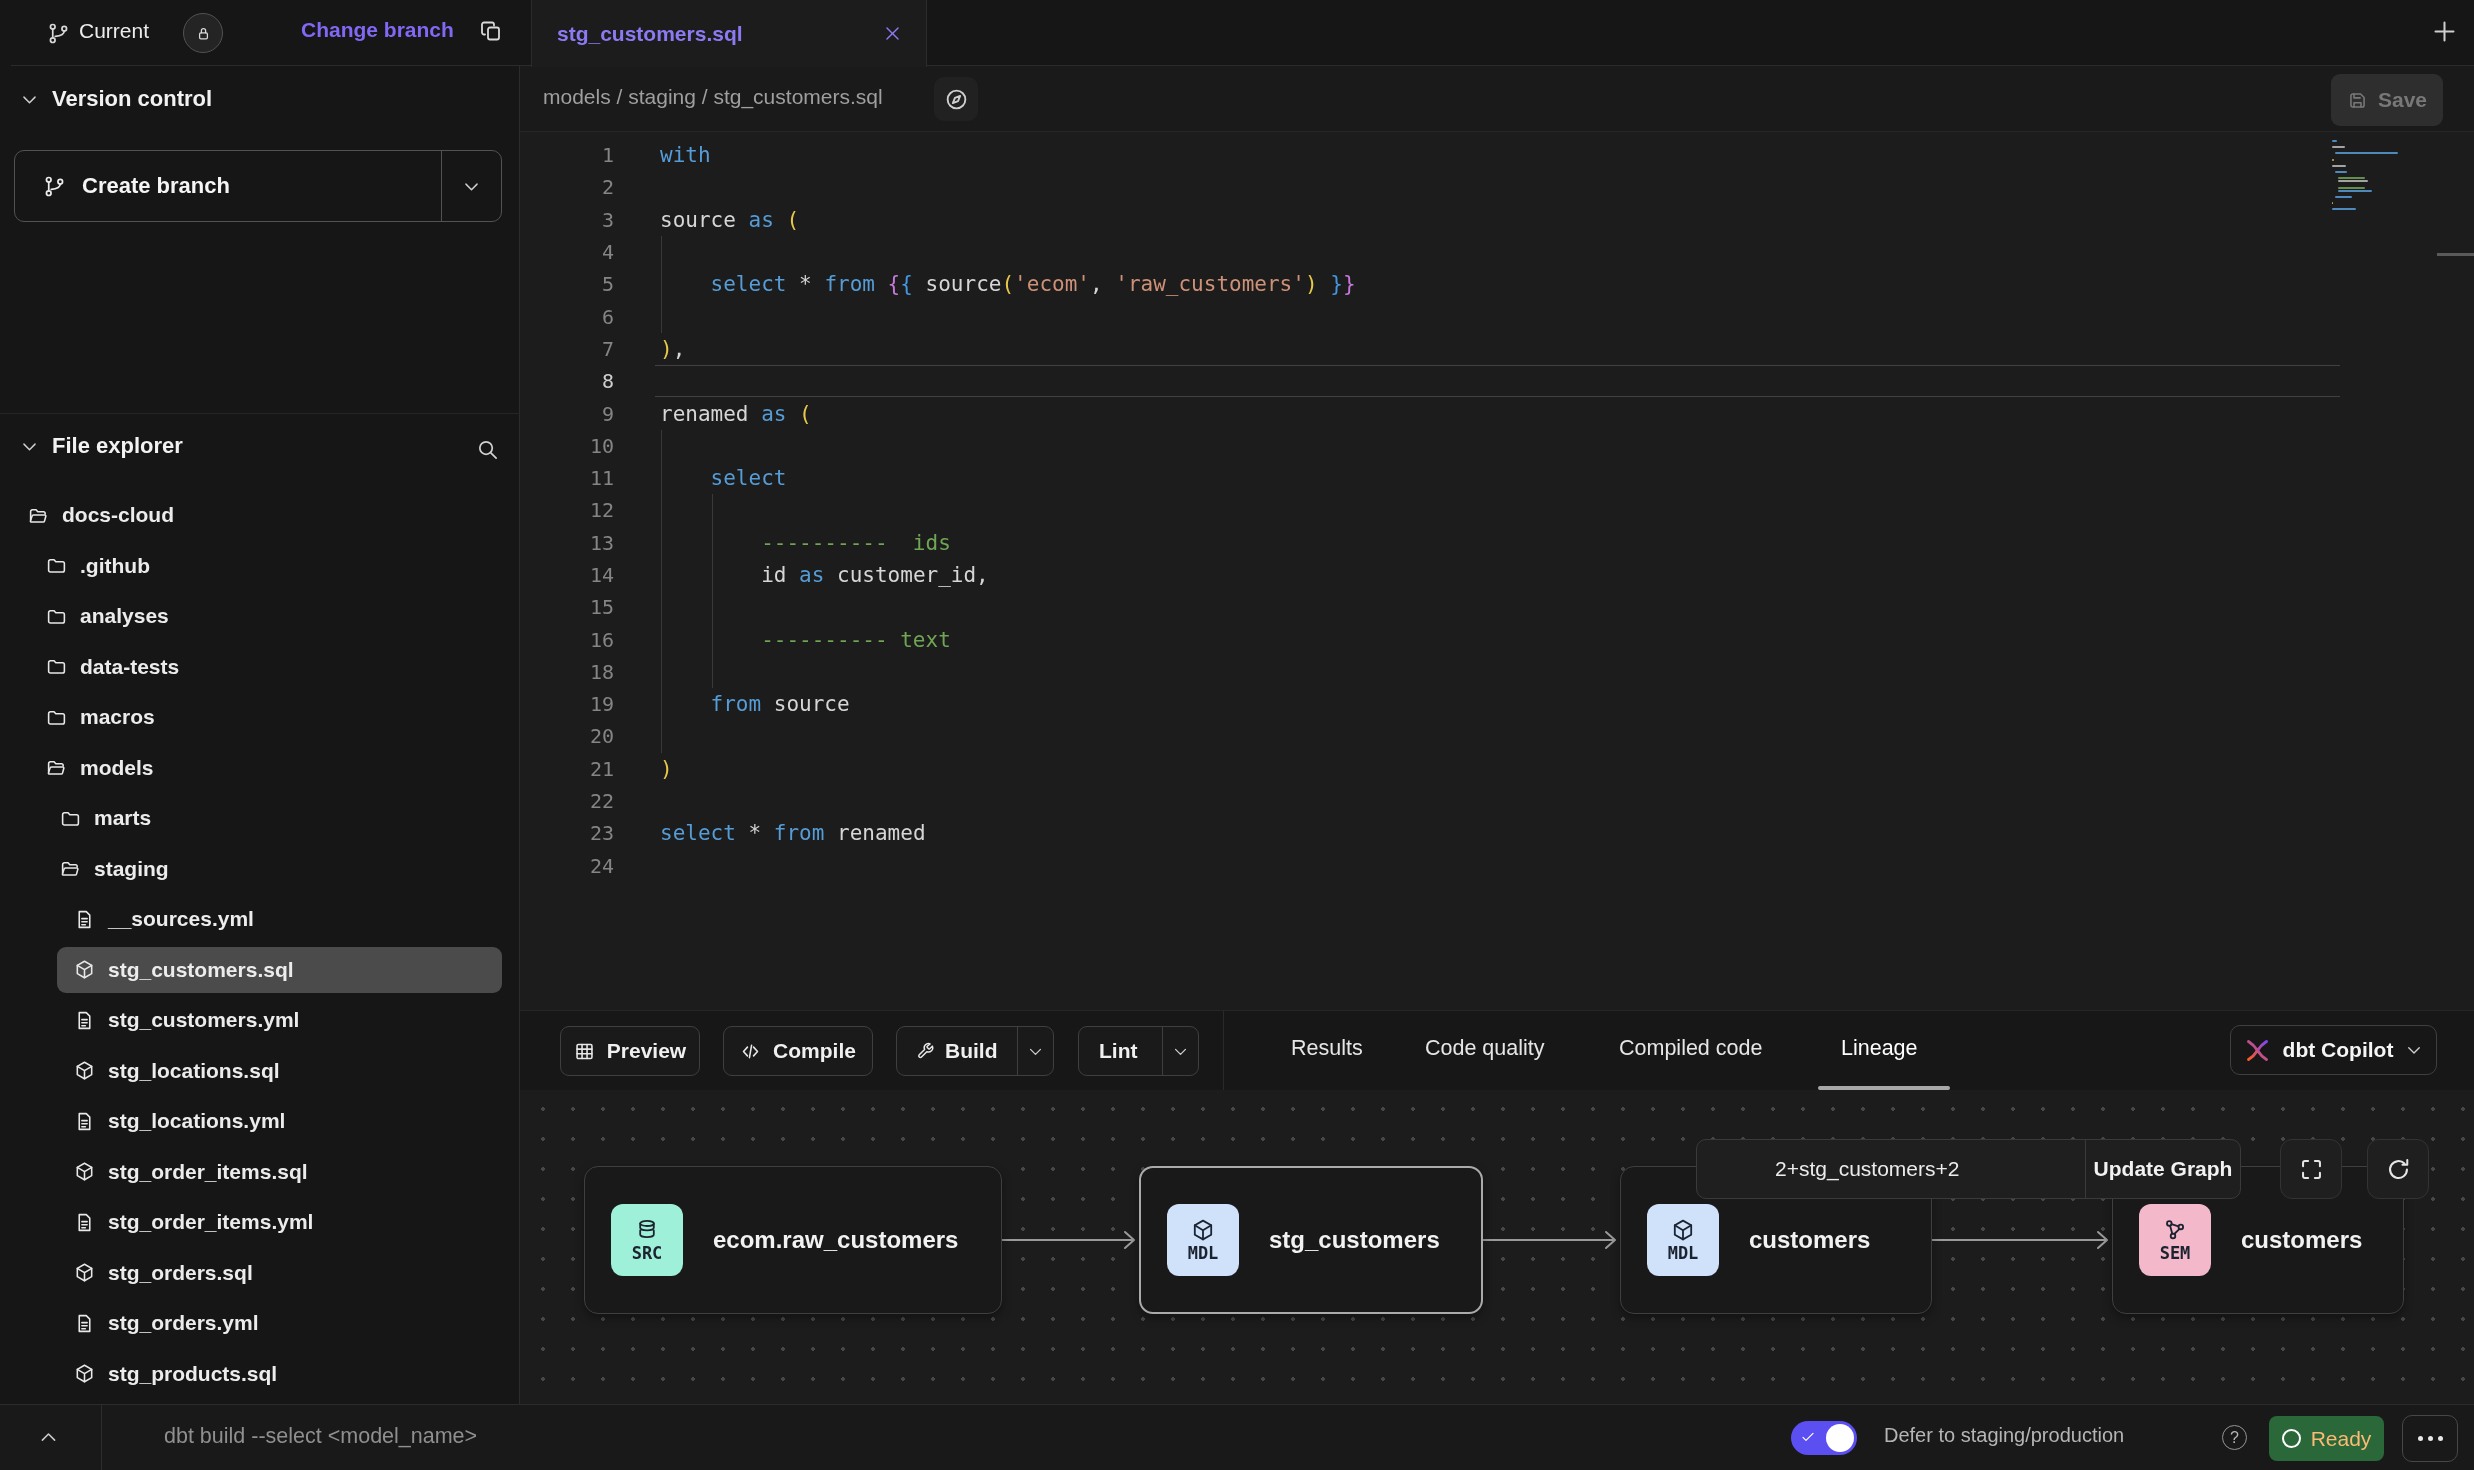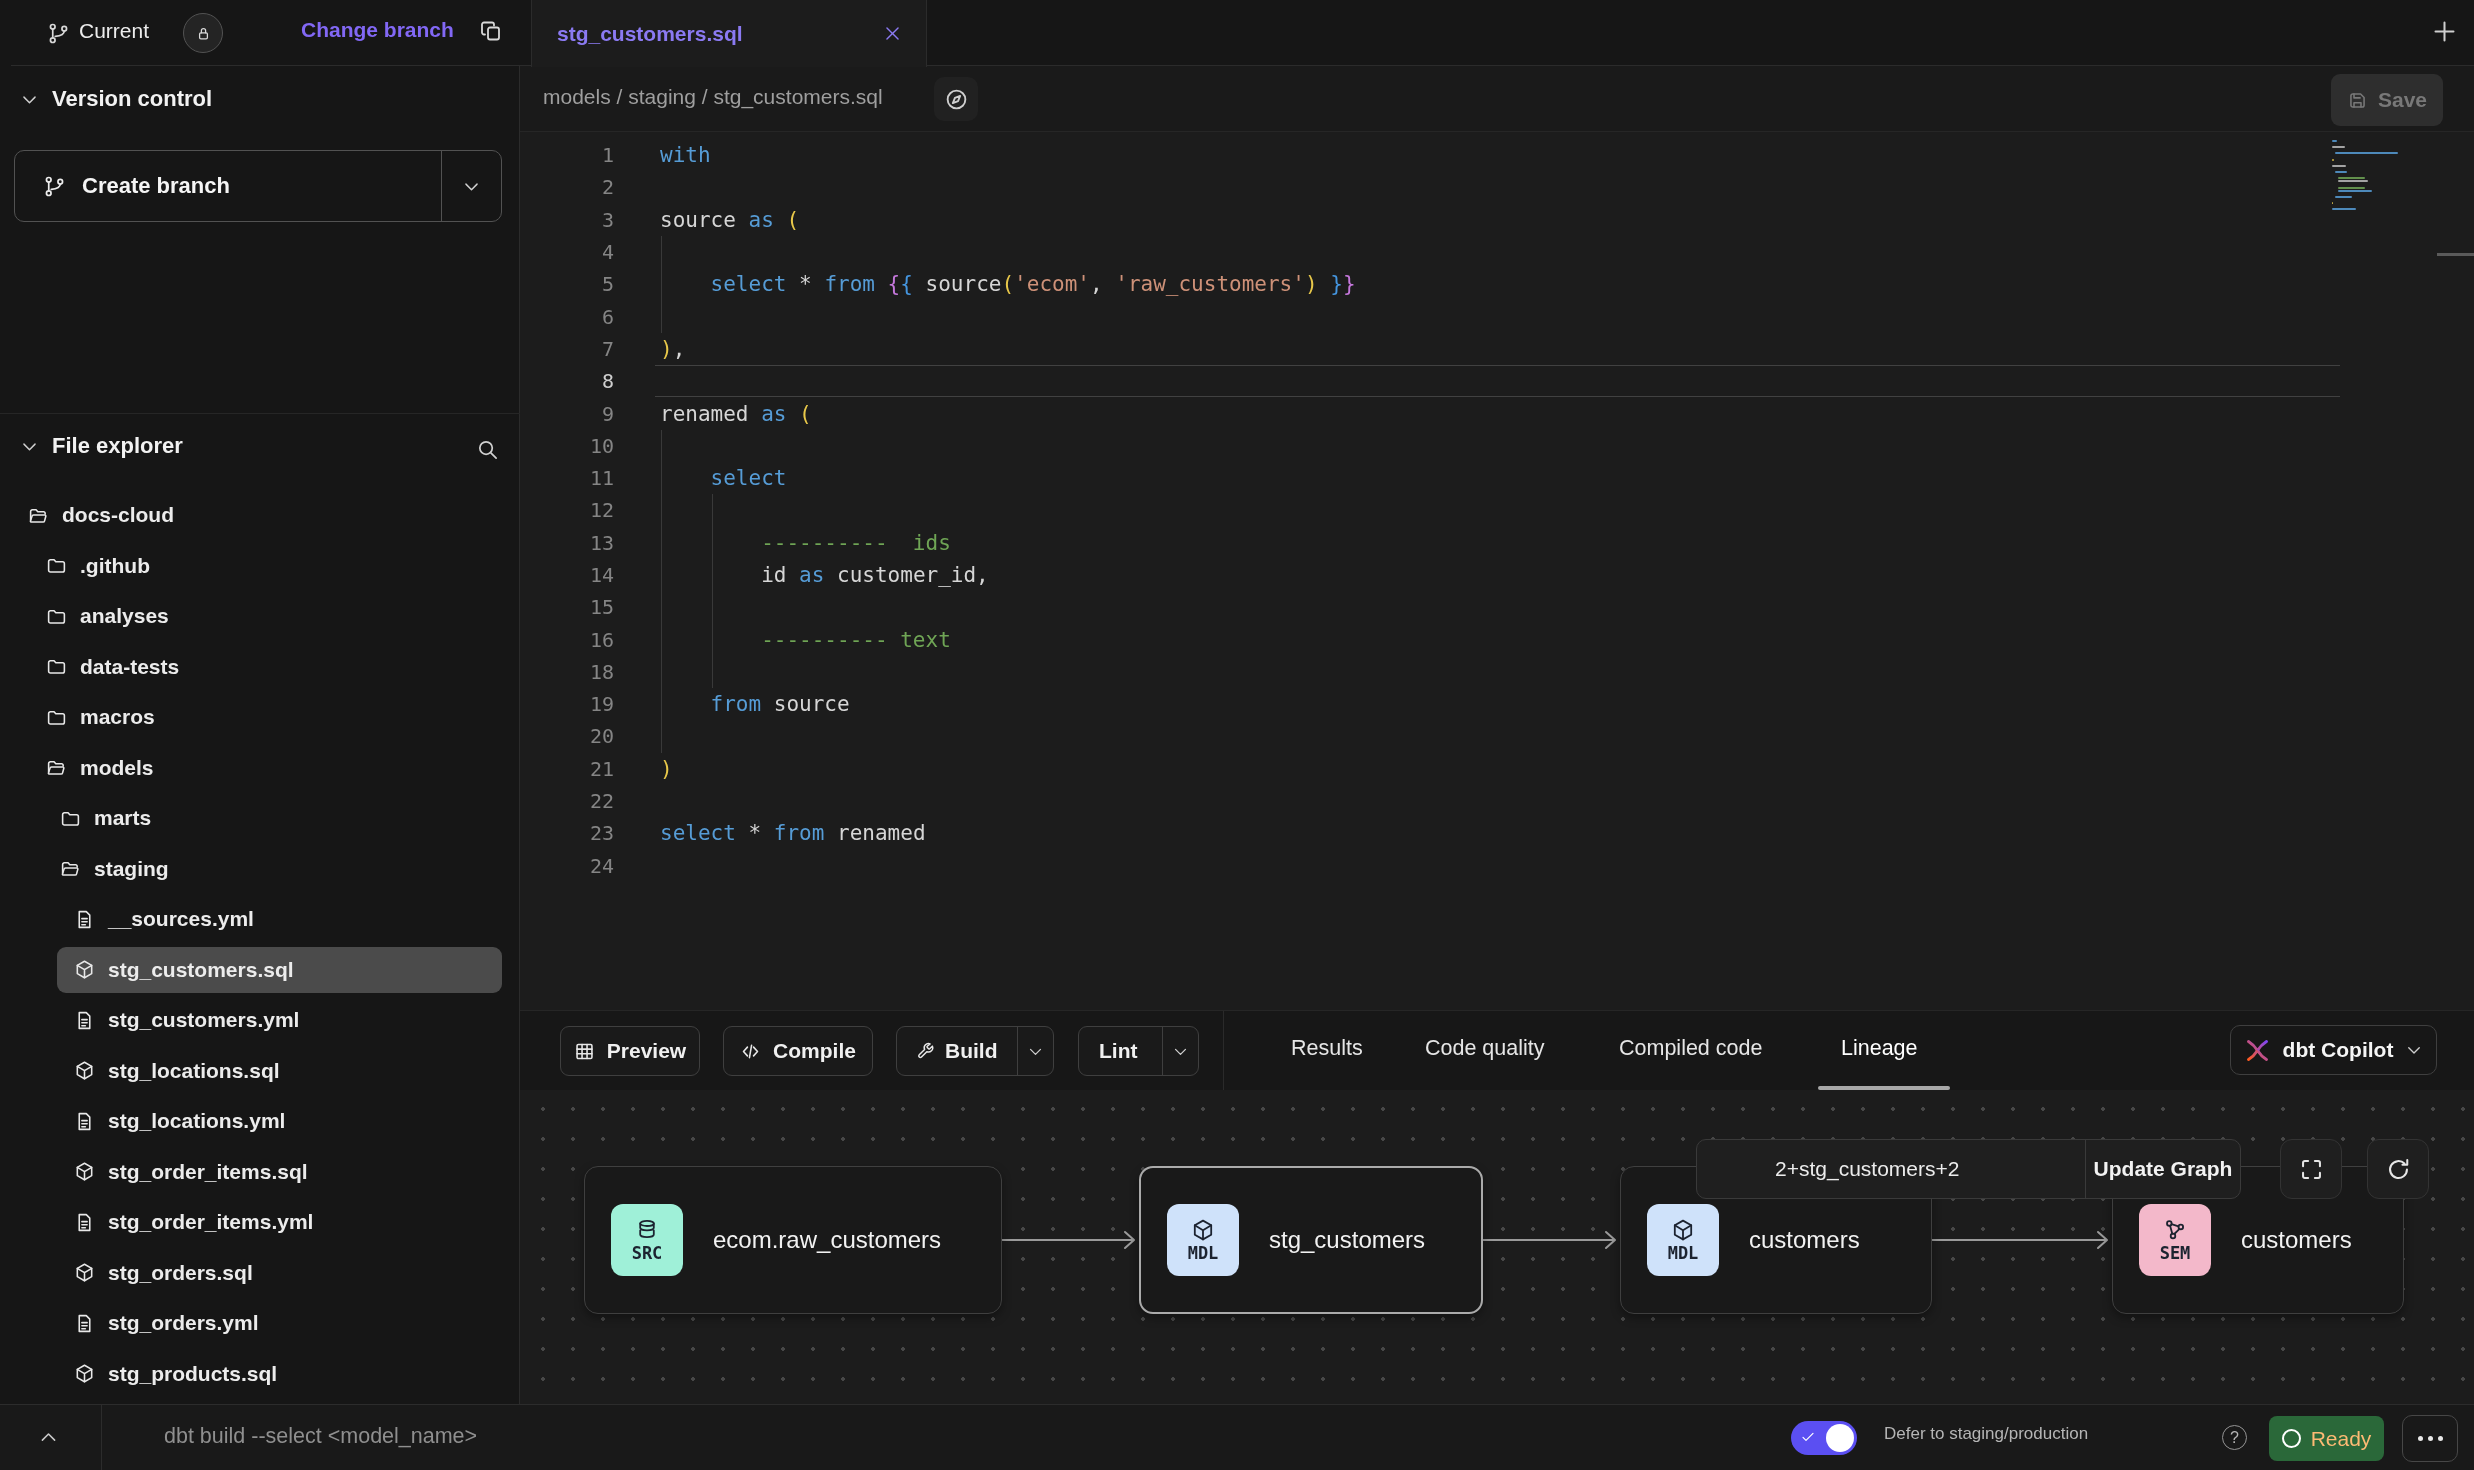--- a/index.html
+++ b/index.html
@@ -101,34 +101,34 @@
   .ln-iconbtn { position:absolute; top:49px; width:62px; height:60px; background:#1f1f1f;
     border:1px solid #333; border-radius:12px; display:flex; align-items:center; justify-content:center;
     color:#e6e6e6; cursor:pointer; }
   .node { position:absolute; top:76px; height:148px; background:#191919; border:1.5px solid #3f3f3f;
     border-radius:14px; display:flex; align-items:center; padding-left:26px; cursor:pointer;
     box-shadow:0 4px 10px rgba(0,0,0,.35); }
   .node.selected { border:2.5px solid #aaaaaa; }
   .badge { width:72px; height:72px; border-radius:12px; display:flex; flex-direction:column;
     align-items:center; justify-content:center; gap:1px; color:#1c2330; flex:none; }
   .badge .btxt { font-size:17px; font-weight:700; font-family:"DejaVu Sans Mono", monospace; }
-  .node .nlabel { margin-left:30px; font-size:24px; font-weight:400; color:#f2f2f2; white-space:nowrap; }
+  .node .nlabel { margin-left:30px; font-size:24px; font-weight:700; color:#f2f2f2; white-space:nowrap; }
   .edge { position:absolute; top:137px; height:26px; }
 
   
   #statusbar { position:absolute; left:0; top:1404px; width:2474px; height:66px;
     background:#191919; border-top:1px solid #2c2c2c; }
   #cmd-collapse { position:absolute; left:38px; top:22px; color:#c9c9c9; cursor:pointer; }
   #cmd-divider { position:absolute; left:101px; top:0; height:66px; border-left:1px solid #2c2c2c; }
   #cmd-text { position:absolute; left:164px; top:19px; font-size:21.5px; color:#8f8f8f; }
   #defer-toggle { position:absolute; left:1791px; top:16px; width:66px; height:34px; border-radius:17px;
     background:#5b4ff2; cursor:pointer; }
   #defer-toggle .check { position:absolute; left:9px; top:8px; color:#fff; }
   #defer-toggle .knob { position:absolute; right:3px; top:3px; width:28px; height:28px; border-radius:50%; background:#fff; }
-  #defer-label { position:absolute; left:1884px; top:19px; font-size:17px; color:#b5b5b5; }
+  #defer-label { position:absolute; left:1884px; top:19px; font-size:20px; color:#b5b5b5; }
   #defer-help { position:absolute; left:2222px; top:20px; width:25px; height:25px; border-radius:50%;
     border:1.5px solid #949494; color:#b5b5b5; font-size:16px; display:flex; align-items:center;
     justify-content:center; cursor:pointer; }
   #ready-btn { position:absolute; left:2269px; top:11px; width:115px; height:45px; background:#2a6839;
     border-radius:8px; display:flex; align-items:center; justify-content:center; gap:10px; cursor:pointer; }
   #ready-btn .ring { width:19px; height:19px; border:2.5px solid #fff; border-radius:50%; }
   #ready-label { font-size:21px; font-weight:400; color:#fdba74; }
   #more-btn { position:absolute; left:2402px; top:10px; width:56px; height:47px; border:1.5px solid #474747;
     border-radius:10px; display:flex; align-items:center; justify-content:center; gap:5px; cursor:pointer; }
   #more-btn i { width:5px; height:5px; border-radius:50%; background:#e8e8e8; }

